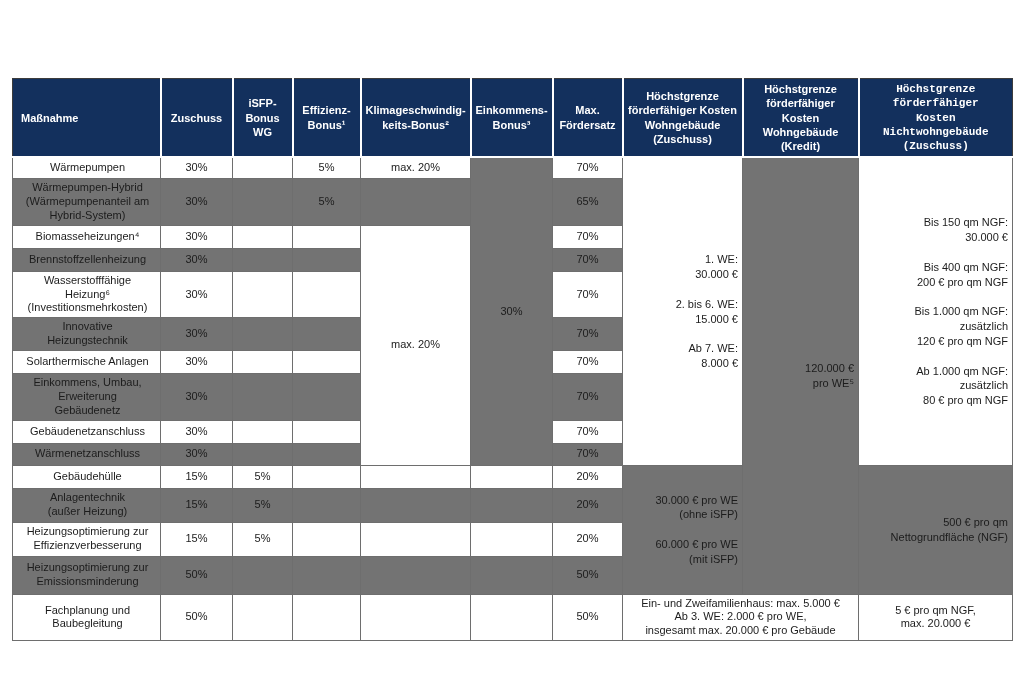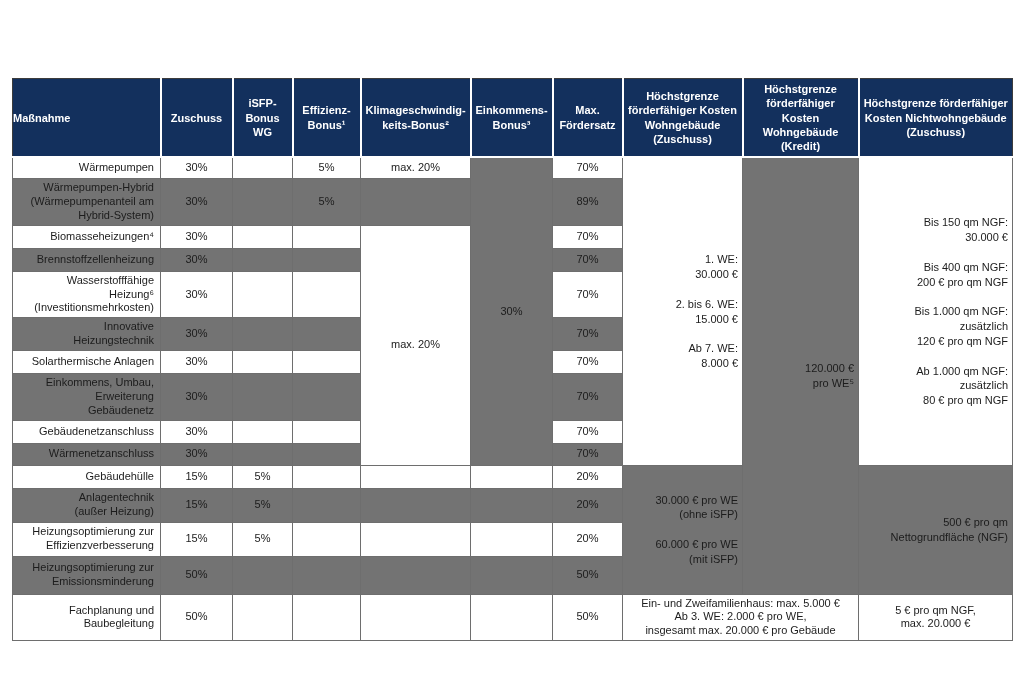--- a/index.html
+++ b/index.html
@@ -24,32 +24,32 @@
     font-weight:bold;
     font-size:11px;
     line-height:1.3;
     text-align:center;
     vertical-align:middle;
     white-space:pre-line;
     padding:3px 4px;
     border-right:2px solid #ffffff;
     border-bottom:2px solid #ffffff;
   }
-  th:last-child{border-right:none;}
-  th.measure{text-align:left;padding-left:0;}
+  th:last-child{border-right:none;font-family:Liberation Mono, monospace;}
+  th.measure{text-align:left;padding-left:8px;}
   td{
     border:1px solid #6e6e6e;
     font-size:11px;
     line-height:1.25;
     text-align:center;
     vertical-align:middle;
     white-space:pre-line;
     padding:2px 4px;
   }
-  td.measure{text-align:right;padding-left:8px;padding-right:6px;}
+  td.measure{text-align:center;padding-left:8px;padding-right:6px;}
   td.big{line-height:1.35;text-align:right;}
   .bg-white{background:#ffffff;}
   .bg-gray{background:#737373;}
 </style>
 </head>
 <body>
 
 <div class="table-wrap">
   <table>
     <colgroup>
@@ -126,21 +126,21 @@
 80 € pro qm NGF</td>
         </tr>
         <tr style="height: 47px;">
           <td class="bg-gray measure">Wärmepumpen-Hybrid
 (Wärmepumpenanteil am
 Hybrid-System)</td>
           <td class="bg-gray">30%</td>
           <td class="bg-gray"></td>
           <td class="bg-gray">5%</td>
           <td class="bg-gray"></td>
-          <td class="bg-gray">89%</td>
+          <td class="bg-gray">65%</td>
         </tr>
         <tr style="height: 23px;">
           <td class="bg-white measure">Biomasseheizungen⁴</td>
           <td class="bg-white">30%</td>
           <td class="bg-white"></td>
           <td class="bg-white"></td>
           <td rowspan="8" class="bg-white">max. 20%</td>
           <td class="bg-white">70%</td>
         </tr>
         <tr style="height: 23px;">

